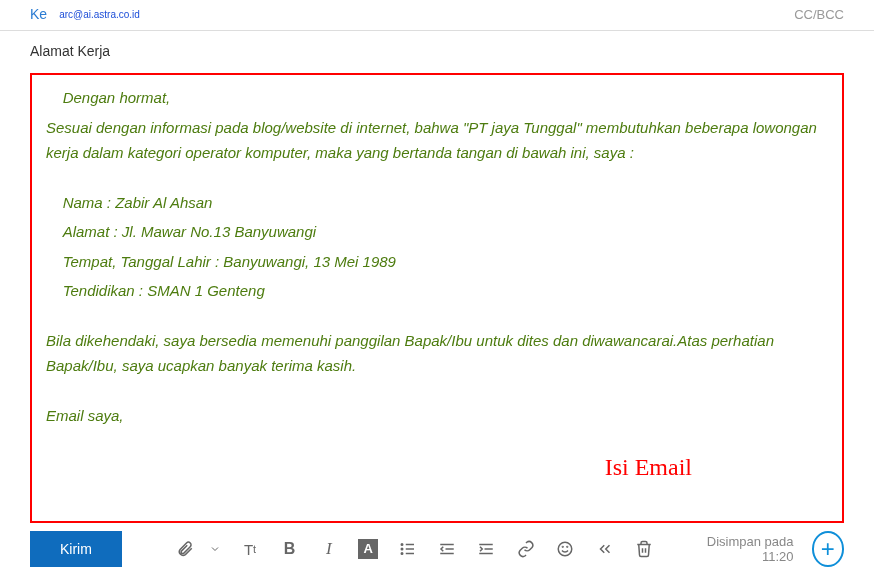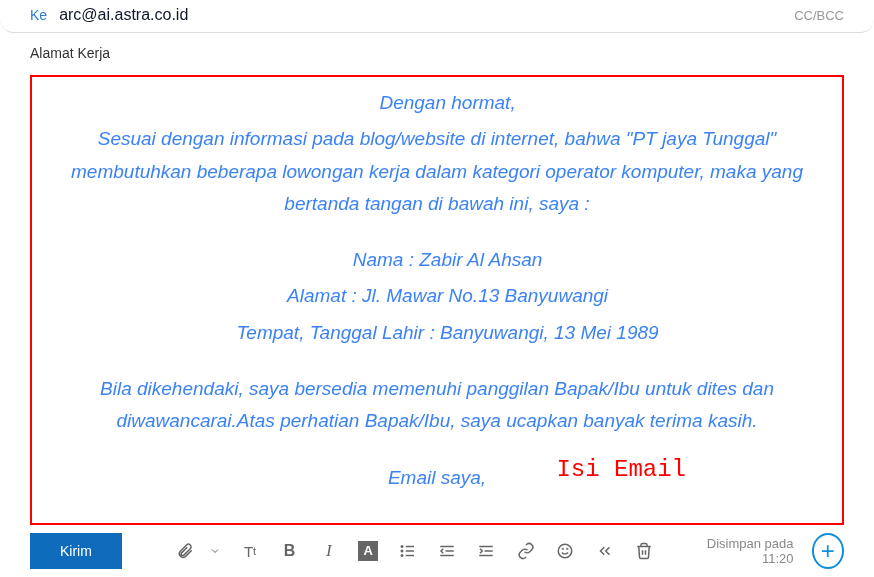--- a/index.html
+++ b/index.html
@@ -1,32 +1,32 @@
 <!DOCTYPE html>
 <html><head>
   <meta charset="utf-8">
   <style>
     * { margin: 0; padding: 0; box-sizing: border-box; }
     body { font-family: Arial, sans-serif; font-size: 14px; width: 874px; height: 577px; overflow: hidden; background: #fff; }
     
-    .header-row { display: flex; align-items: center; padding: 6px 30px 8px 30px; border-bottom: 1px solid #ddd; border-radius: 14px; }
+    .header-row { display: flex; align-items: center; padding: 6px 30px 8px 30px; border-bottom: 1px solid #ddd; }
     .ke-label { color: #2b7cd3; font-size: 14px; margin-right: 12px; }
-    .to-address { font-size: 16px; color: #0f172a; flex: 1; }
+    .to-address { font-size: 10px; color: #1d4ed8; flex: 1; }
     .ccbcc { color: #999; font-size: 13px; text-align: right; }
     
     .subject-row { padding: 12px 30px 10px 30px; }
     .subject-text { font-size: 14px; color: #333; }
     
     .body-container { position: relative; margin: 4px 30px 0 30px; border: 2px solid red; height: 450px; padding: 10px 14px; overflow: hidden; }
     
-    .email-body { font-size: 19px; font-style: italic; color: #3b82f6; line-height: 1.7; text-align: center; }
+    .email-body { font-size: 15px; font-style: italic; color: #4d7c0f; line-height: 1.7; }
     .email-body p { margin-bottom: 4px; }
     .email-body .para-gap { margin-top: 24px; }
     
-    .annotation { position: absolute; right: 156px; bottom: 40px; color: red; font-size: 24px; font-style: normal; font-family: Liberation Mono, monospace; }
+    .annotation { position: absolute; right: 150px; bottom: 40px; color: red; font-size: 24px; font-style: normal; font-family: Liberation Serif, serif; }
     
     .toolbar { display: flex; align-items: center; padding: 8px 30px 0 30px; gap: 18px; }
     .send-btn { background: #0f6cbd; color: #fff; border: none; padding: 10px 30px; font-size: 14px; cursor: pointer; }
     .tb-spacer { width: 18px; }
     .tb-icon { width: 24px; height: 24px; display: flex; align-items: center; justify-content: center; color: #666; cursor: pointer; font-size: 16px; }
     .tb-icon svg { width: 18px; height: 18px; }
     .bold-icon { font-weight: bold; font-style: normal; }
     .italic-icon { font-style: italic; font-family: Georgia, serif; font-size: 17px; }
     .bg-a { background: #666; color: #fff; width: 20px; height: 20px; text-align: center; line-height: 20px; font-size: 13px; font-weight: bold; }
     .tt-icon { font-size: 15px; }
@@ -47,20 +47,21 @@
   <span class="subject-text">Alamat Kerja</span>
 </div>
 
 <div class="body-container">
   <div class="email-body">
     <p>&nbsp;&nbsp;&nbsp;&nbsp;Dengan hormat,</p>
     <p>Sesuai dengan informasi pada blog/website di internet, bahwa "PT jaya Tunggal" membutuhkan beberapa lowongan kerja dalam kategori operator komputer, maka yang bertanda tangan di bawah ini, saya :</p>
     <p class="para-gap">&nbsp;&nbsp;&nbsp;&nbsp;Nama : Zabir Al Ahsan</p>
     <p>&nbsp;&nbsp;&nbsp;&nbsp;Alamat : Jl. Mawar No.13 Banyuwangi</p>
     <p>&nbsp;&nbsp;&nbsp;&nbsp;Tempat, Tanggal Lahir : Banyuwangi, 13 Mei 1989</p>
+    <p>&nbsp;&nbsp;&nbsp;&nbsp;Tendidikan : SMAN 1 Genteng</p>
     <p class="para-gap">Bila dikehendaki, saya bersedia memenuhi panggilan Bapak/Ibu untuk dites dan diwawancarai.Atas perhatian Bapak/Ibu, saya ucapkan banyak terima kasih.</p>
     <p class="para-gap">Email saya,</p>
   </div>
   <div class="annotation">Isi Email</div>
 </div>
 
 <div class="toolbar">
   <button class="send-btn">Kirim</button>
   <div class="tb-spacer"></div>
   <div class="tb-icon">

